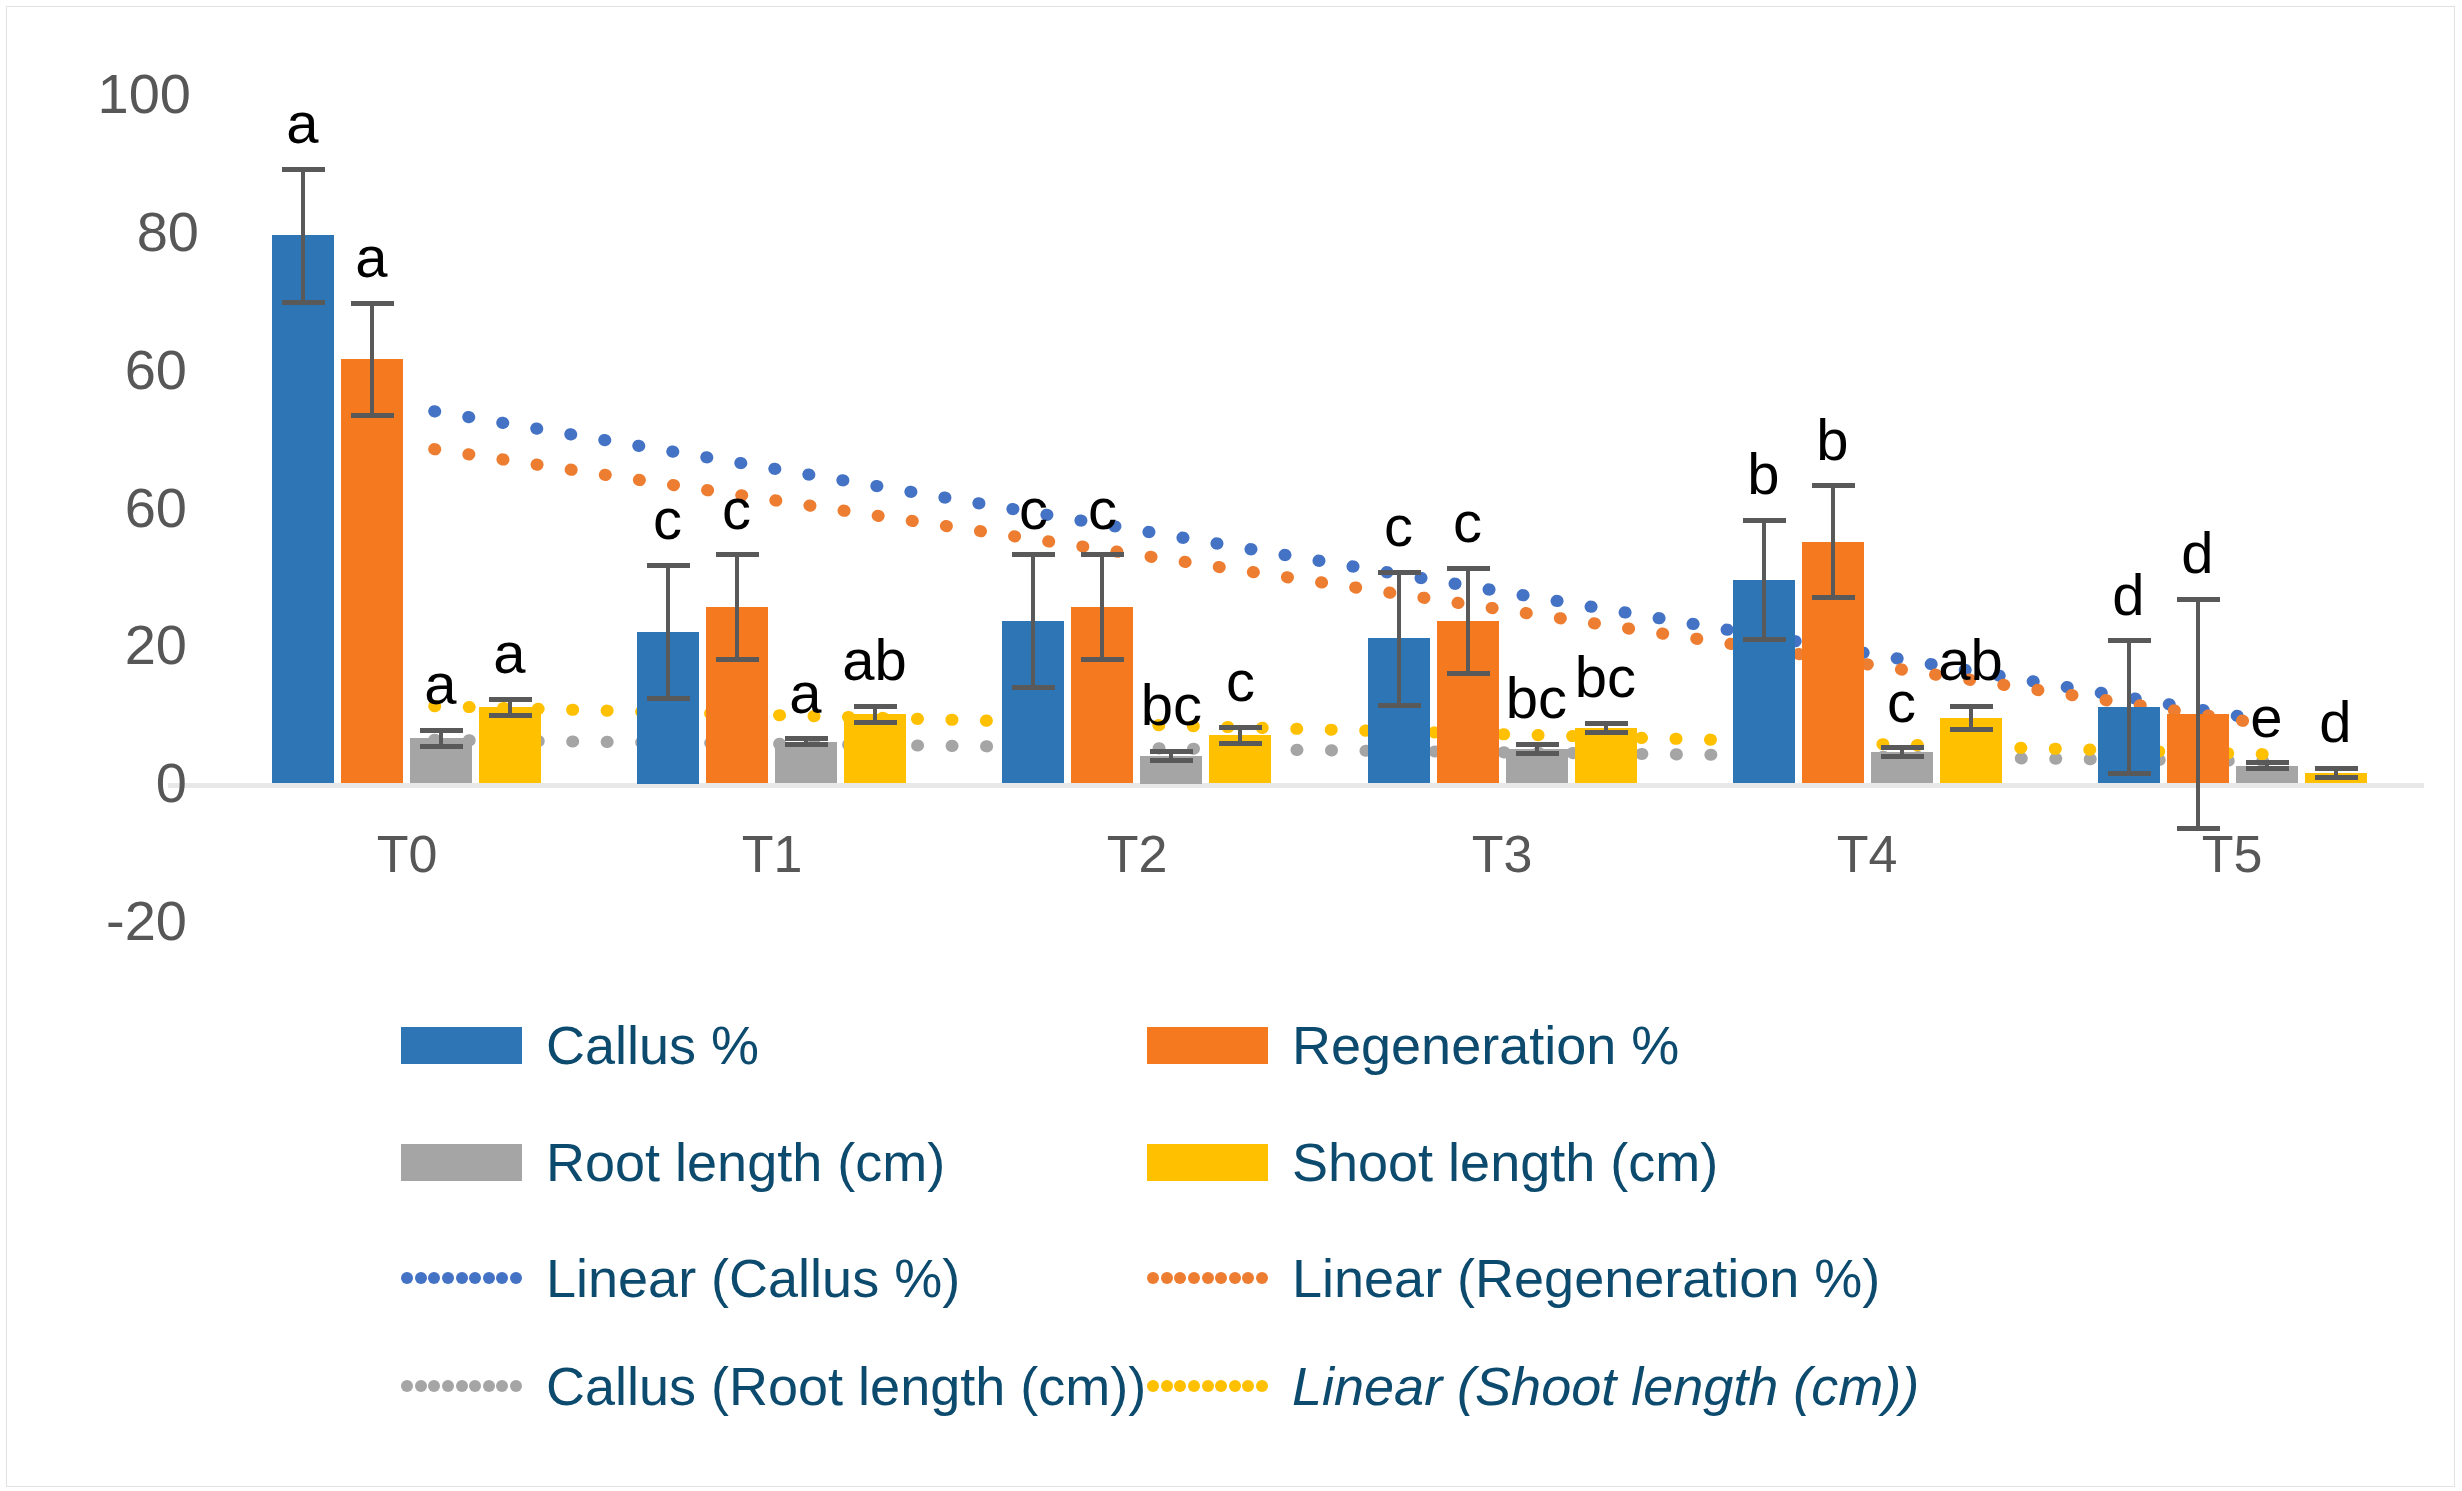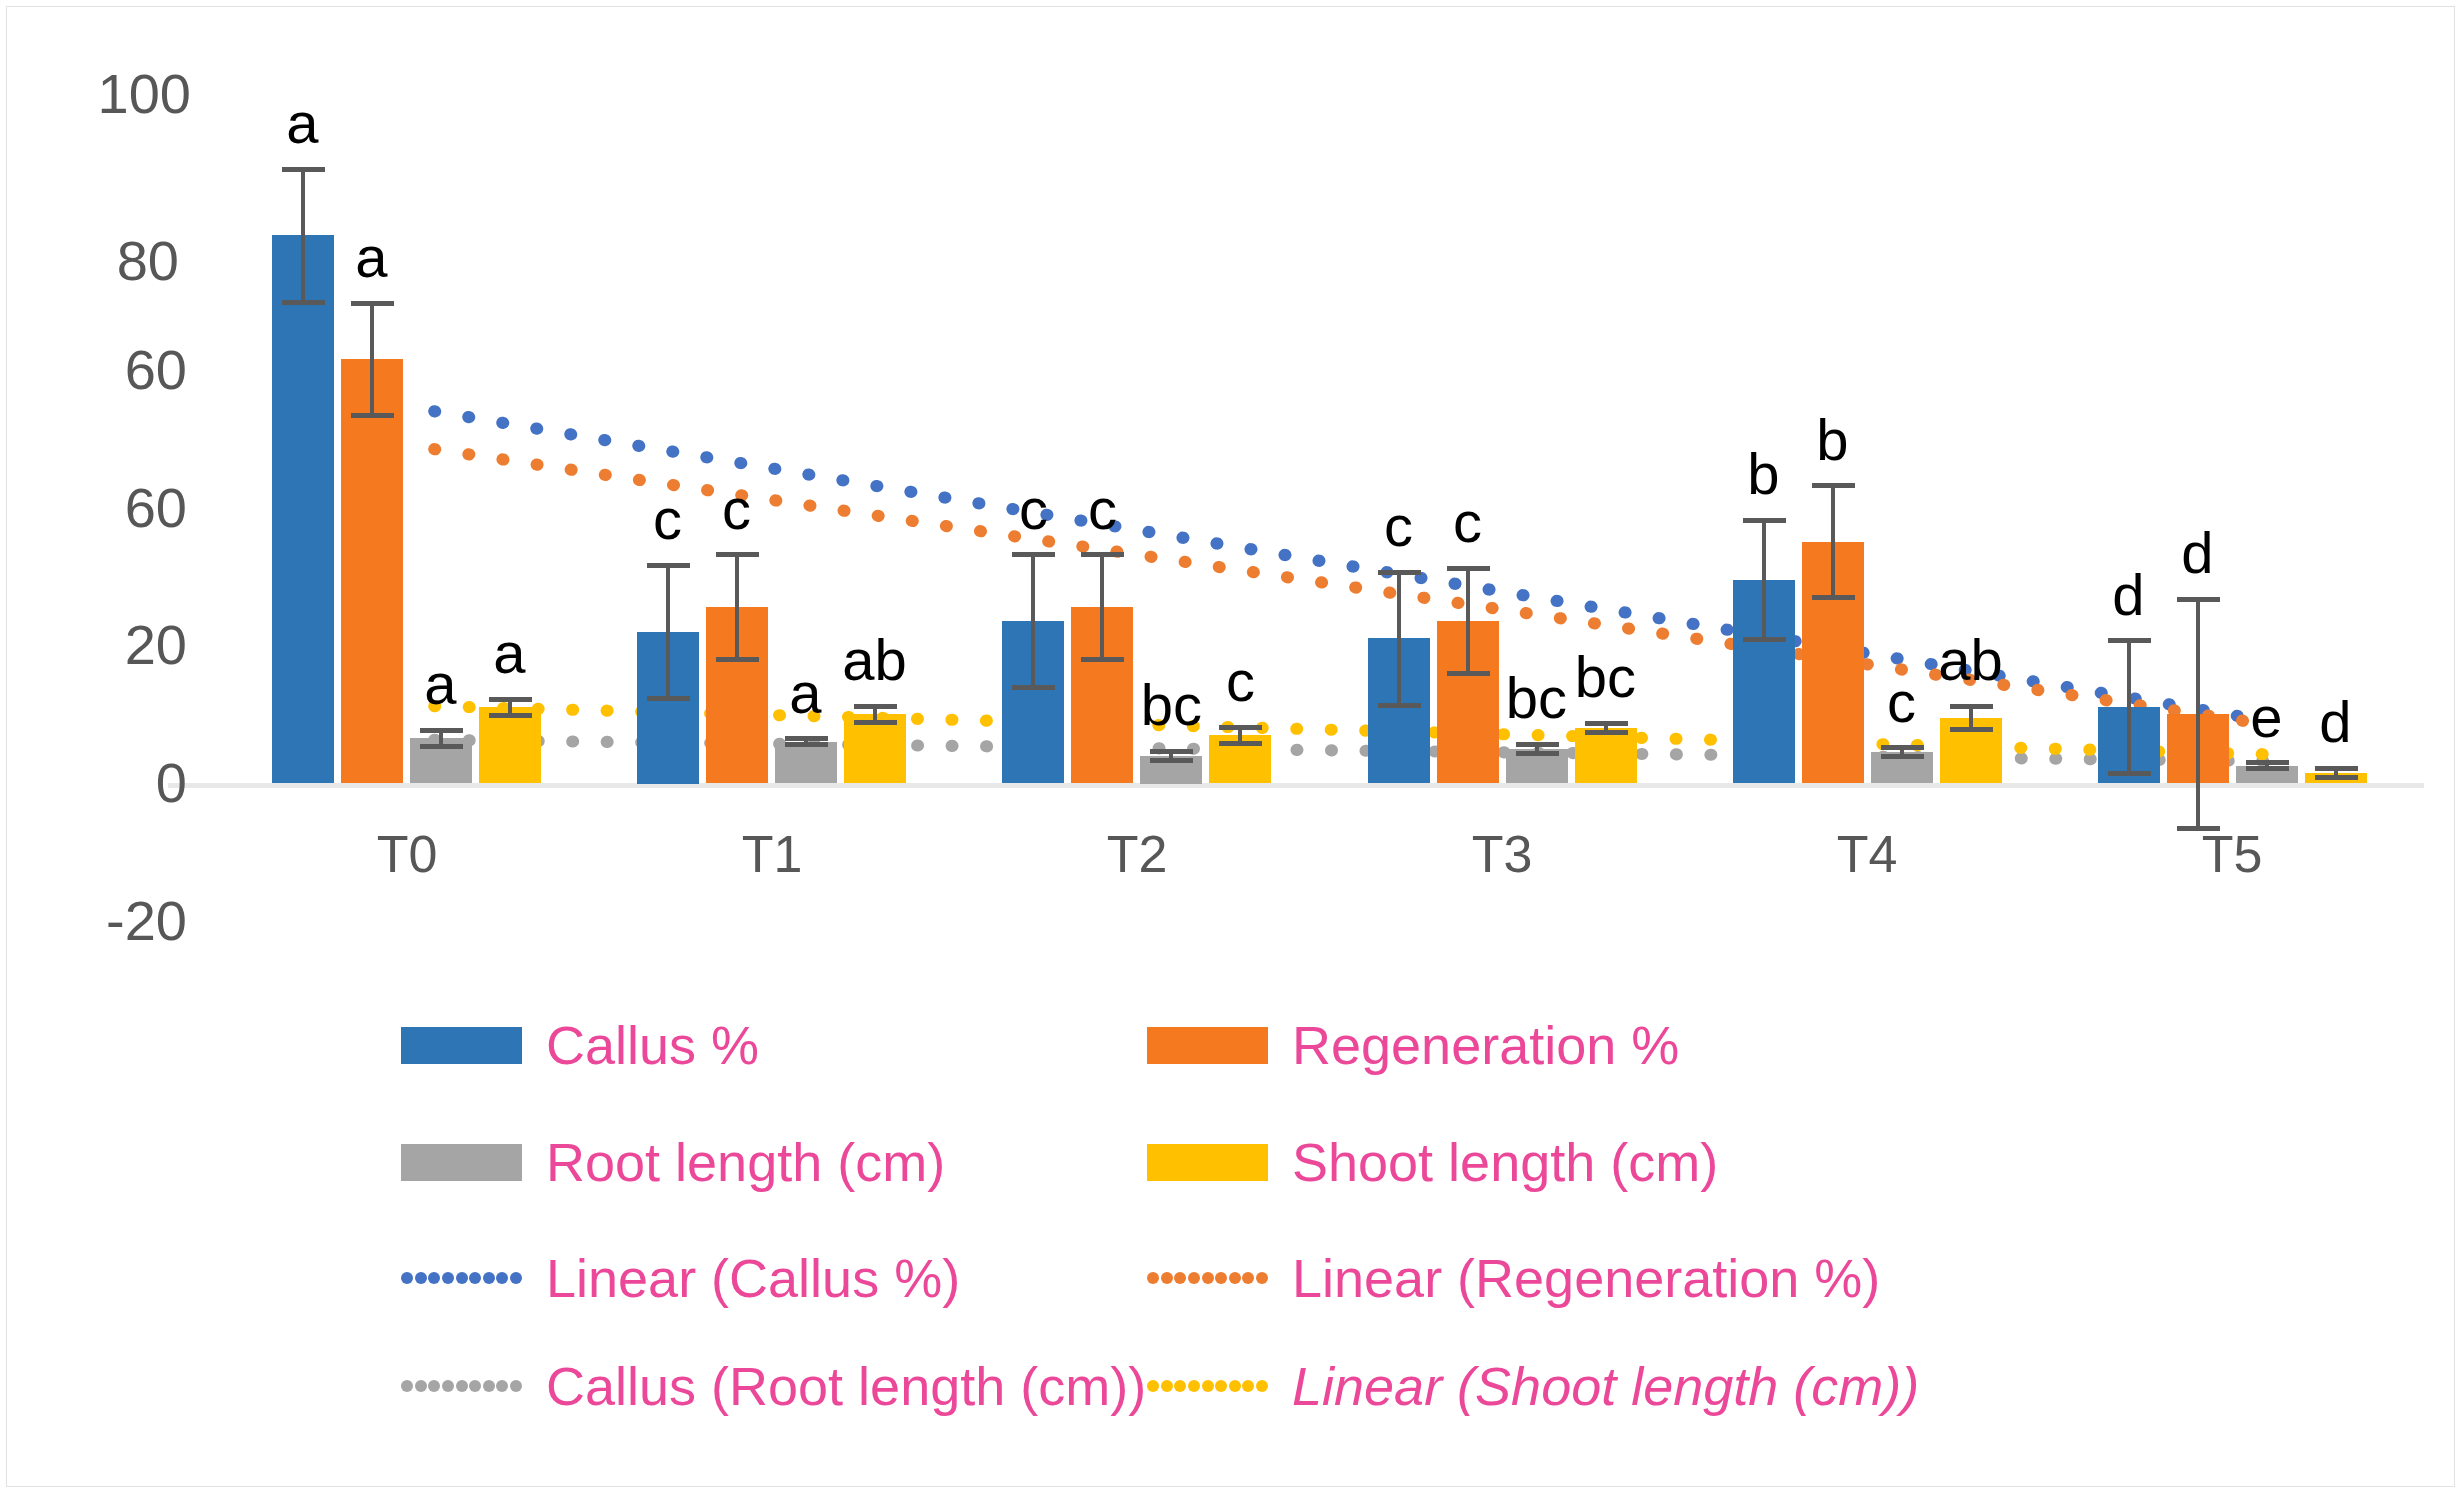--- a/index.html
+++ b/index.html
@@ -14,31 +14,31 @@
   .errbar{position:absolute;}
   .err-v{position:absolute;background:#595959;width:4.7px;left:50%;margin-left:-2.3px;}
   .err-cap{position:absolute;background:#595959;height:4.7px;left:50%;width:43px;margin-left:-21.4px;}
   .siglab{position:absolute;color:#000;font-size:58px;line-height:58px;font-family:"Liberation Sans",sans-serif;text-align:center;}
   .trend{position:absolute;left:0;top:0;}
   .legend{position:absolute;}
   .legend-item{position:absolute;display:flex;align-items:center;}
   .swatch{width:121px;height:37px;margin-right:24px;flex:0 0 auto;}
   .lswatch{width:121px;height:15px;margin-right:24px;flex:0 0 auto;display:flex;align-items:center;justify-content:space-between;}
   .ldot{width:12px;height:12px;border-radius:50%;}
-  .legend-label{color:#ec4899;font-size:54px;line-height:58px;white-space:nowrap;font-family:"Liberation Sans",sans-serif;}
+  .legend-label{color:#0c4a6e;font-size:54px;line-height:58px;white-space:nowrap;font-family:"Liberation Sans",sans-serif;}
 </style>
 </head>
 <body>
 
 <div id="root">
   <div class="frame"></div>
   <div class="plot" id="plot">
       <div class="axisline" style="left: 168px; top: 783px; width: 2256px;"></div>
       <div class="ytick" style="left: 32px; width: 159px; top: 66px;">100</div>
-      <div class="ytick" style="left: 20px; width: 159px; top: 204px; margin-top: 29px;">80</div>
+      <div class="ytick" style="left: 40px; width: 159px; top: 204px;">80</div>
       <div class="ytick" style="left: 28px; width: 159px; top: 342px;">60</div>
       <div class="ytick" style="left: 28px; width: 159px; top: 480px;">60</div>
       <div class="ytick" style="left: 28px; width: 159px; top: 617px;">20</div>
       <div class="ytick" style="left: 28px; width: 159px; top: 755px;">0</div>
       <div class="ytick" style="left: 28px; width: 159px; top: 893px;">-20</div>
       <div class="xtick" style="left: 267px; width: 280px; top: 828px;">T0</div>
       <div class="xtick" style="left: 632px; width: 280px; top: 828px;">T1</div>
       <div class="xtick" style="left: 997px; width: 280px; top: 828px;">T2</div>
       <div class="xtick" style="left: 1362px; width: 280px; top: 828px;">T3</div>
       <div class="xtick" style="left: 1727px; width: 280px; top: 828px;">T4</div>

